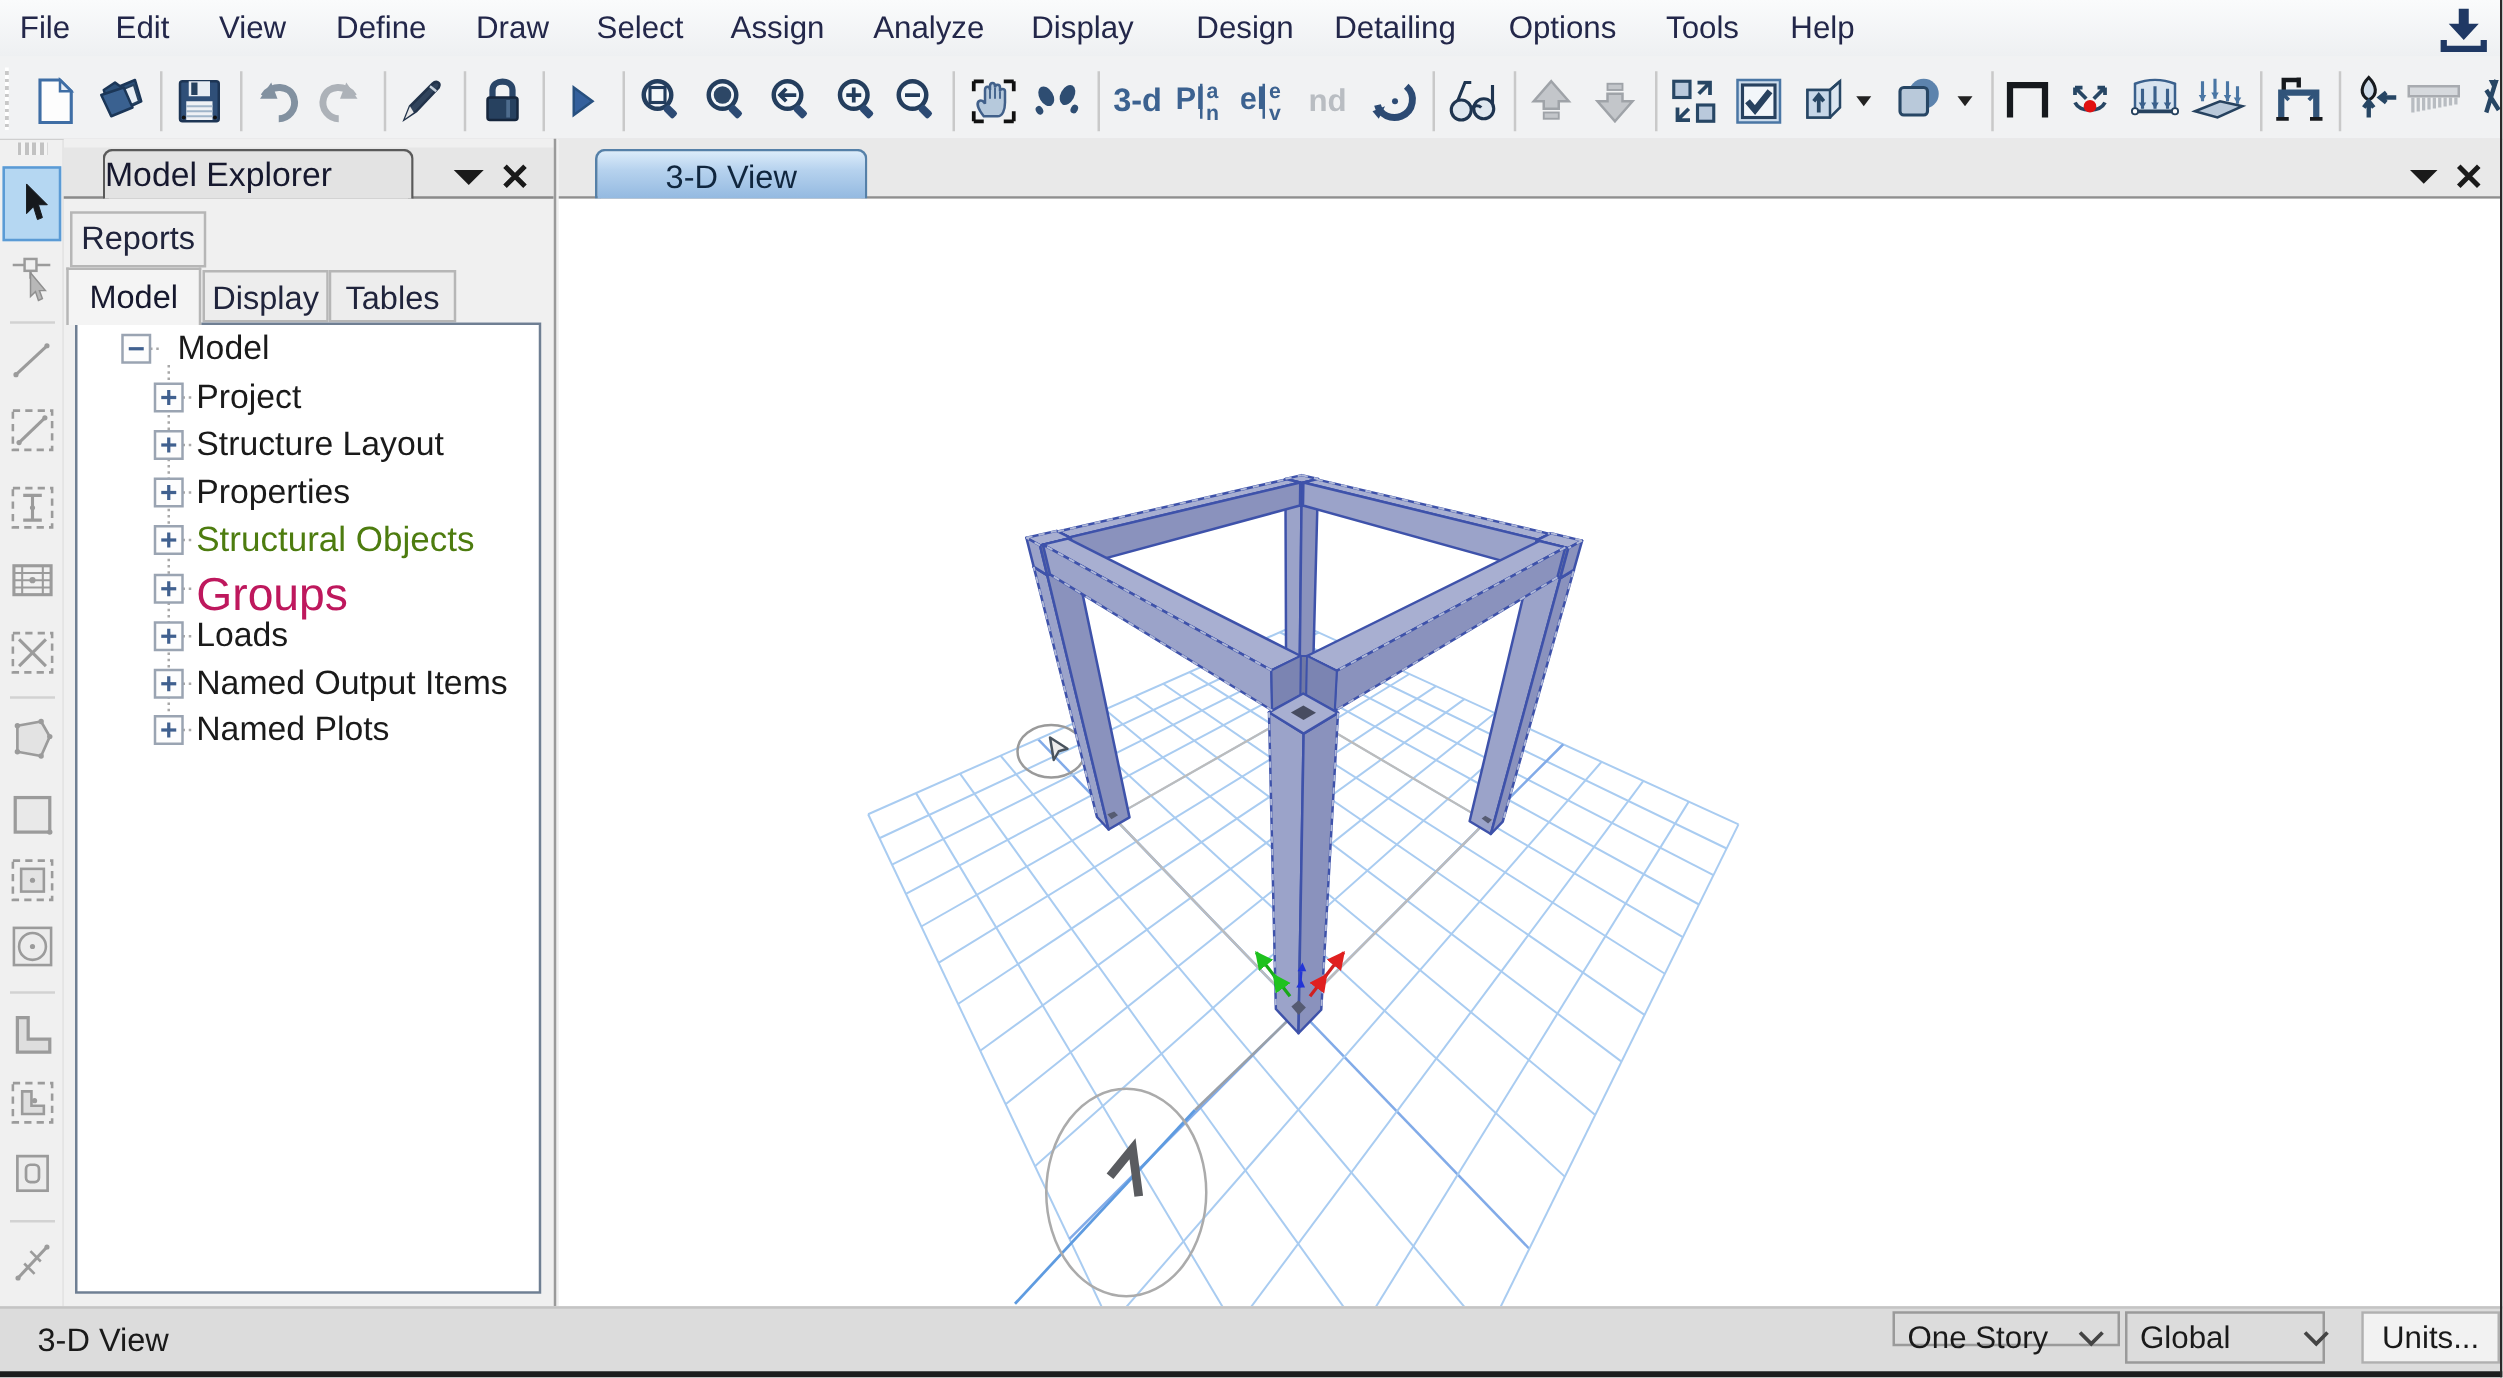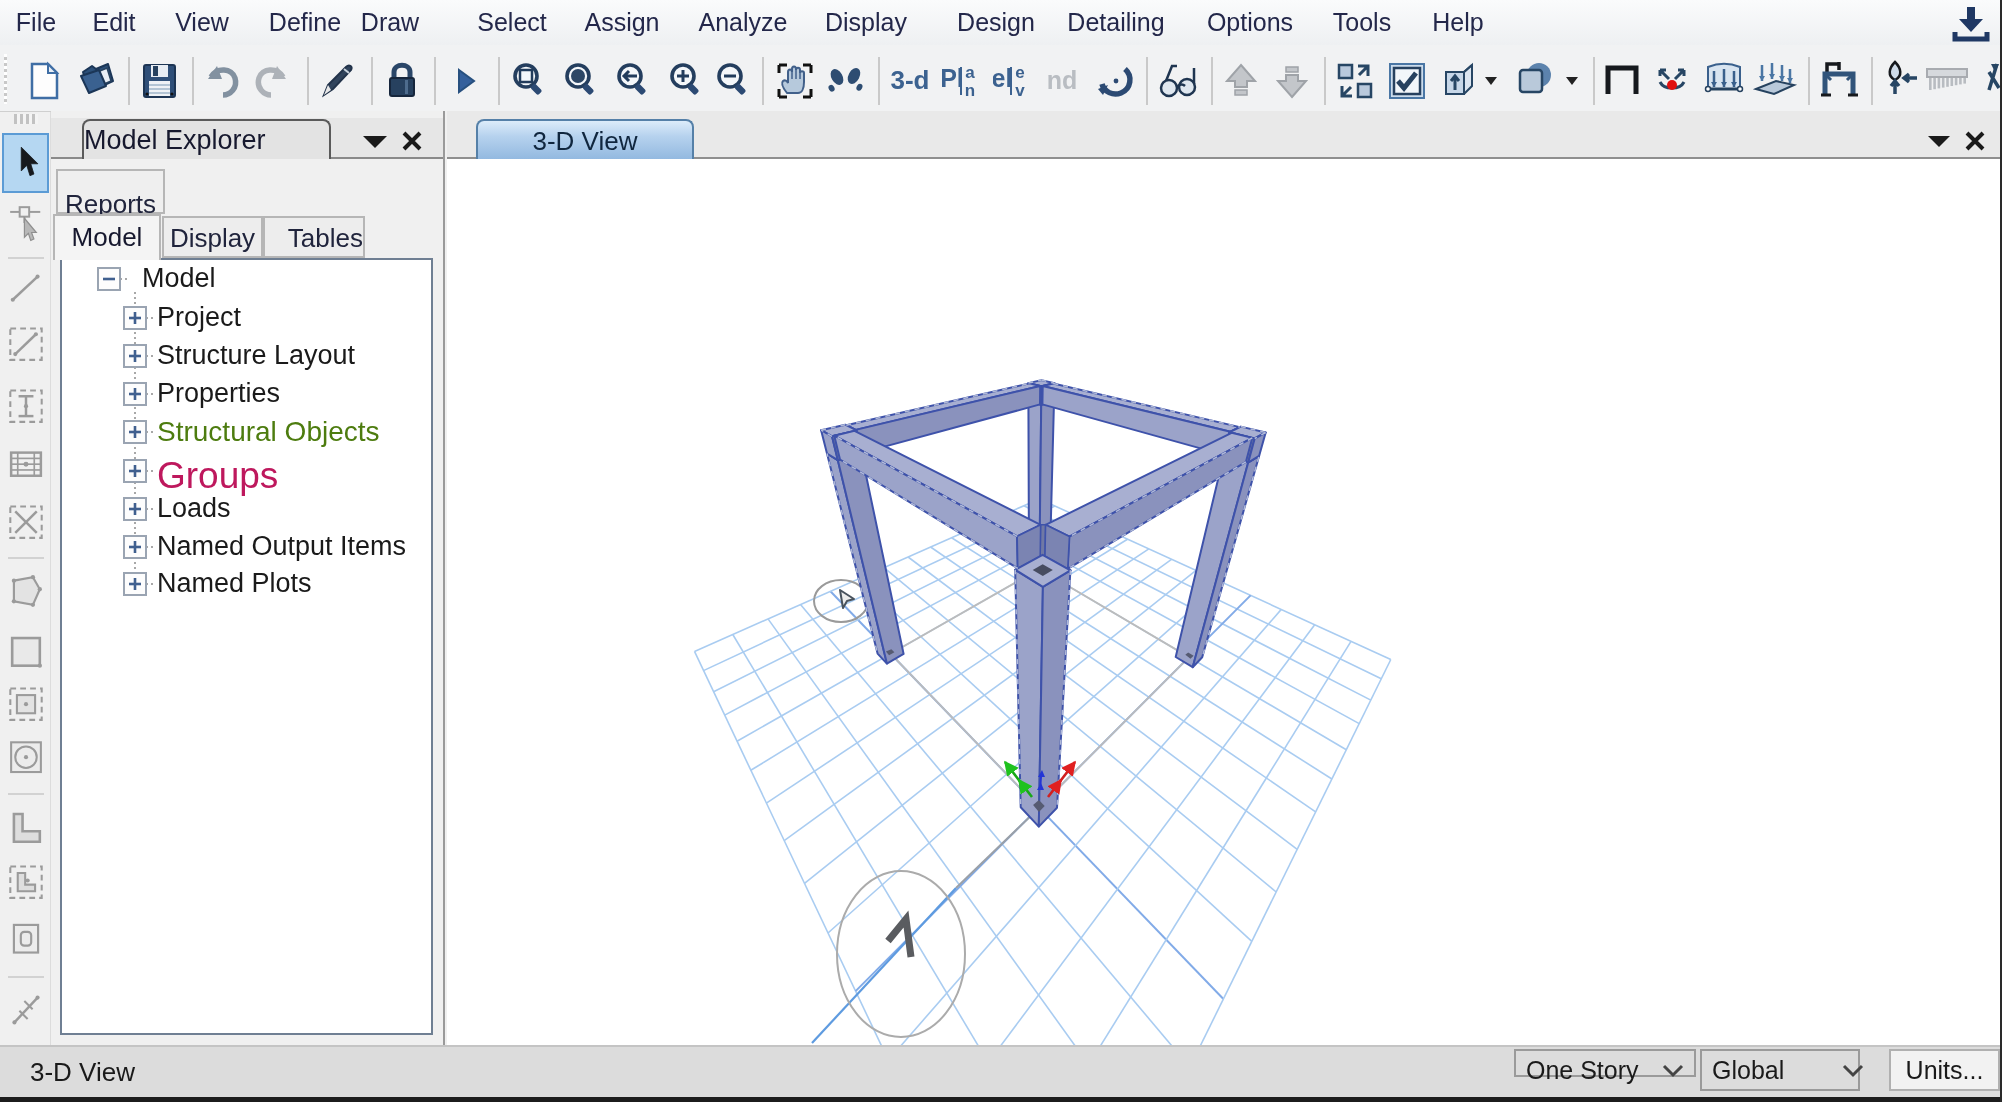--- a/index.html
+++ b/index.html
@@ -3,21 +3,21 @@
 *{margin:0;padding:0;box-sizing:border-box}
 body{width:2002px;height:1102px;font-family:"Liberation Sans",sans-serif;background:#f0f0f0;position:relative;overflow:hidden}
 .menu span{position:absolute;top:8px;font-size:25px;color:#23274a;transform:translateX(-50%)}
 </style></head><body>
 
 <div class="menu" style="position:absolute;left:0;top:0;width:2002px;height:45px;background:linear-gradient(#fafbfc,#eef0f2)">
 <span style="left:36px">File</span>
     <span style="left:114px">Edit</span>
     <span style="left:202px">View</span>
     <span style="left:305px">Define</span>
-    <span style="left:390px">Draw</span>
+    <span style="left:410px">Draw</span>
     <span style="left:512px">Select</span>
     <span style="left:622px">Assign</span>
     <span style="left:743px">Analyze</span>
     <span style="left:866px">Display</span>
     <span style="left:996px">Design</span>
     <span style="left:1116px">Detailing</span>
     <span style="left:1250px">Options</span>
     <span style="left:1362px">Tools</span>
     <span style="left:1458px">Help</span>
 </div>
@@ -329,23 +329,23 @@
   </div>
 
 <div style="position:absolute;left:51px;top:111px;width:392px;height:934px;background:#f0f0f0"></div>
 <div style="position:absolute;left:51px;top:118px;width:392px;height:41px;background:#e6e6e6;border-bottom:2px solid #8a8a8a"></div>
 <div style="position:absolute;left:82px;top:119px;width:249px;height:40px;background:#e3e3e3;border:2px solid #5a5a5a;border-bottom:none;border-radius:8px 8px 0 0;text-align:left;font-size:27px;color:#16182e;padding-top:4px">Model Explorer</div>
 <svg style="position:absolute;left:360px;top:130px" width="70" height="24" viewBox="0 0 70 24">
     <path d="M3 6 L27 6 L15 18 Z" fill="#1a1a1a"></path>
     <path d="M44 3 L60 19 M60 3 L44 19" stroke="#1a1a1a" stroke-width="4"></path>
   </svg>
 
-<div style="position:absolute;left:56px;top:169px;width:109px;height:45px;background:#efefef;border:2px solid #b6b6b6;font-size:26px;color:#20243c;text-align:center;padding-top:18px">Reports</div>
+<div style="position:absolute;left:56px;top:169px;width:109px;height:45px;background:#efefef;border:2px solid #b6b6b6;font-size:26px;color:#20243c;text-align:center;padding-top:4px">Reports</div>
 <div style="position:absolute;left:162px;top:216px;width:101px;height:42px;background:#ededed;border:2px solid #b6b6b6;font-size:26px;color:#20243c;text-align:center;padding-top:5px">Display</div>
-<div style="position:absolute;left:263px;top:216px;width:102px;height:42px;background:#ededed;border:2px solid #b6b6b6;font-size:26px;color:#20243c;text-align:right;padding-top:5px">Tables</div>
+<div style="position:absolute;left:263px;top:216px;width:102px;height:42px;background:#ededed;border:2px solid #b6b6b6;font-size:26px;color:#20243c;text-align:center;padding-top:5px">Tables</div>
 <div style="position:absolute;left:53px;top:214px;width:108px;height:46px;background:#f4f4f4;border:2px solid #b6b6b6;border-bottom:none;font-size:26px;color:#16182e;text-align:center;padding-top:6px;z-index:3">Model</div>
 
 <div style="position:absolute;left:60px;top:258px;width:373px;height:777px;background:#fff;border:2px solid #6f7f93"></div>
 <svg style="position:absolute;left:0;top:0" width="441" height="1045" viewBox="0 0 441 1045">
     <line x1="135" y1="292" x2="135" y2="584" stroke="#a8a8a8" stroke-width="2" stroke-dasharray="2 3"></line>
     <line x1="120" y1="279" x2="130" y2="279" stroke="#a8a8a8" stroke-width="2" stroke-dasharray="2 3"></line>
     <rect x="98" y="268" width="22" height="22" fill="#fdfdfd" stroke="#9aa4b2" stroke-width="2"></rect>
     <line x1="103" y1="279" x2="115" y2="279" stroke="#40608f" stroke-width="2.6"></line>
     <line x1="146" y1="318" x2="156" y2="318" stroke="#a8a8a8" stroke-width="2" stroke-dasharray="2 3"></line>
     <rect x="124" y="307" width="22" height="22" fill="#fdfdfd" stroke="#9aa4b2" stroke-width="2"></rect>

